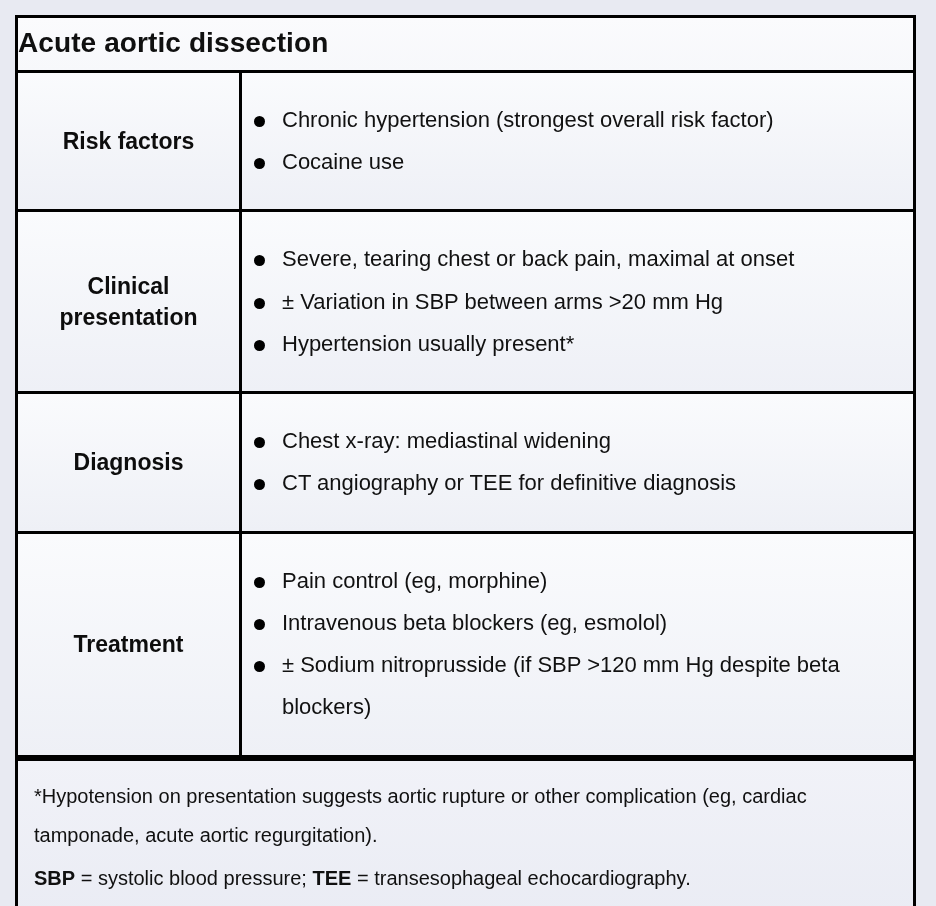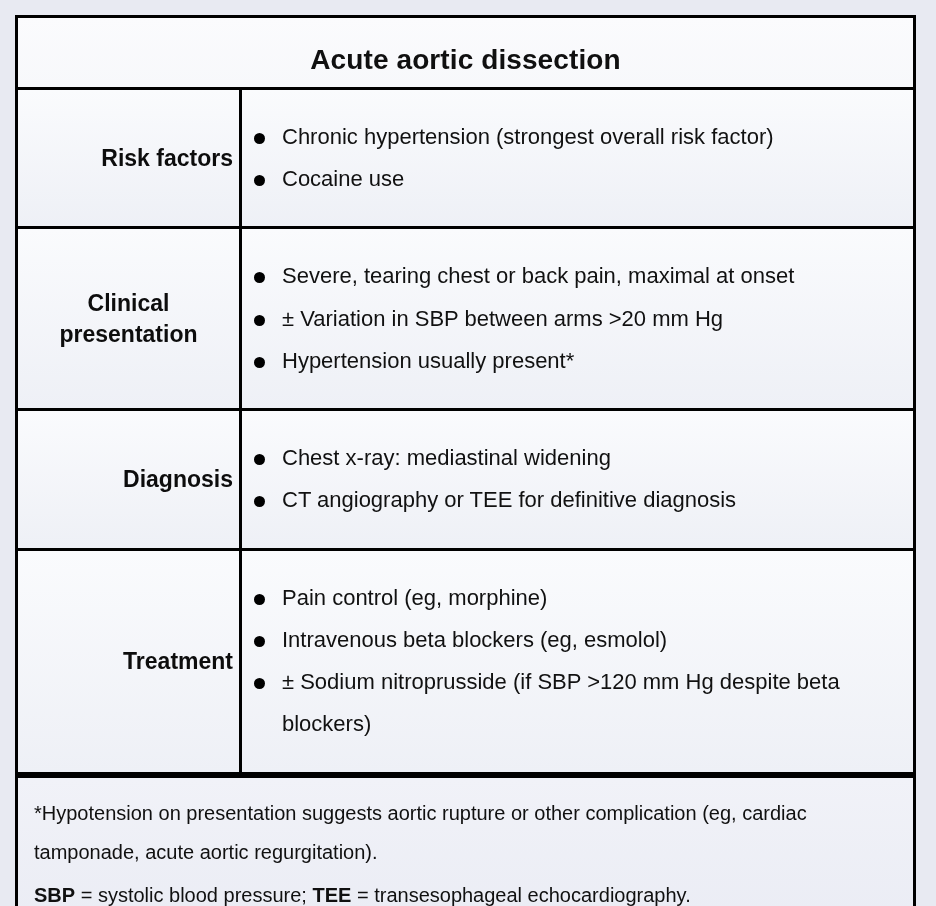--- a/index.html
+++ b/index.html
@@ -25,22 +25,22 @@
     border: 3px solid #000000;
     background: #f5f6fa;
   }
 
   
   .title-row {
     box-sizing: border-box;
     width: 100%;
     border-bottom: 3px solid #000000;
     background: linear-gradient(180deg, #fbfbfd 0%, #f7f8fb 100%);
-    text-align: center;
-    padding: 26px 0 11px 0;
+    text-align: left;
+    padding: 9px 0 11px 0;
   }
   .title-row .title-text {
     font-size: 28px;
     font-weight: bold;
     color: #101010;
     letter-spacing: 0.1px;
   }
 
   
   .row {
@@ -50,21 +50,21 @@
     border-bottom: 3px solid #000000;
     background: linear-gradient(180deg, #fafbfd 0%, #eef0f6 100%);
   }
   .row:last-of-type { border-bottom: none; }
 
   .row-label {
     box-sizing: border-box;
     flex: 0 0 221px;      
     display: flex;
     align-items: center;
-    justify-content: flex-end;
+    justify-content: center;
     text-align: center;
     padding: 4px 6px;
   }
   .row-label .label-text {
     font-size: 23px;
     font-weight: bold;
     color: #0d0d0d;
     line-height: 1.33;
   }
 

